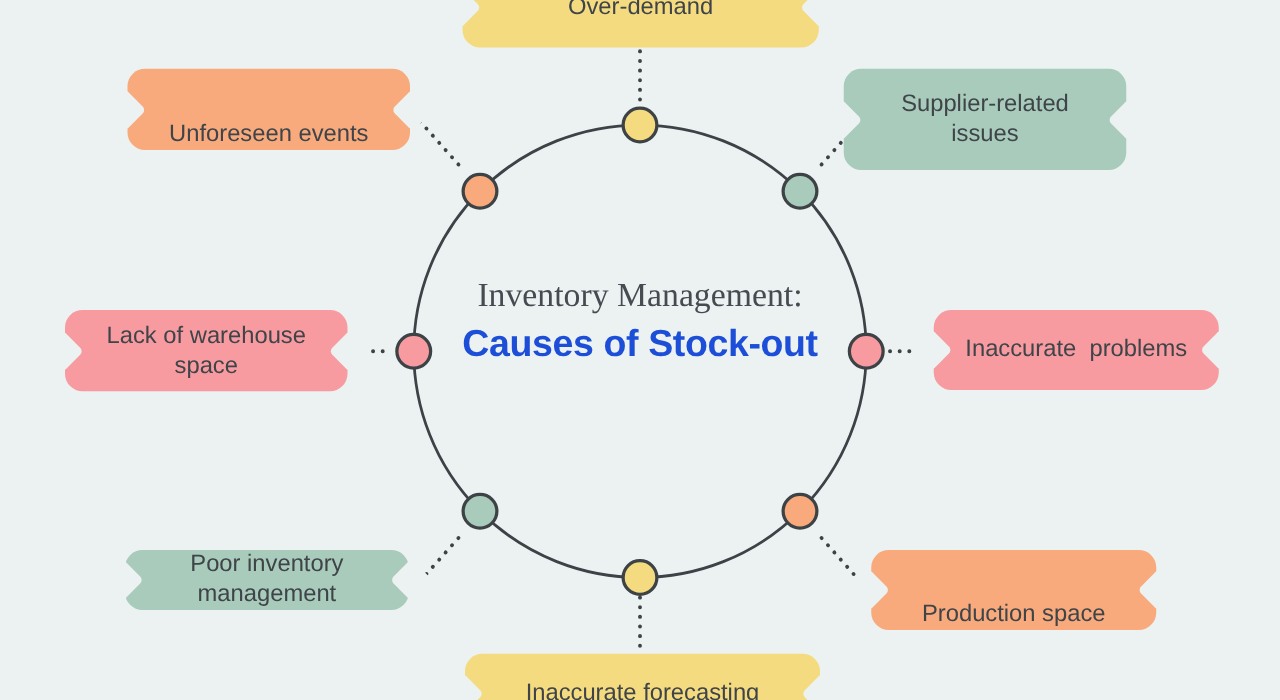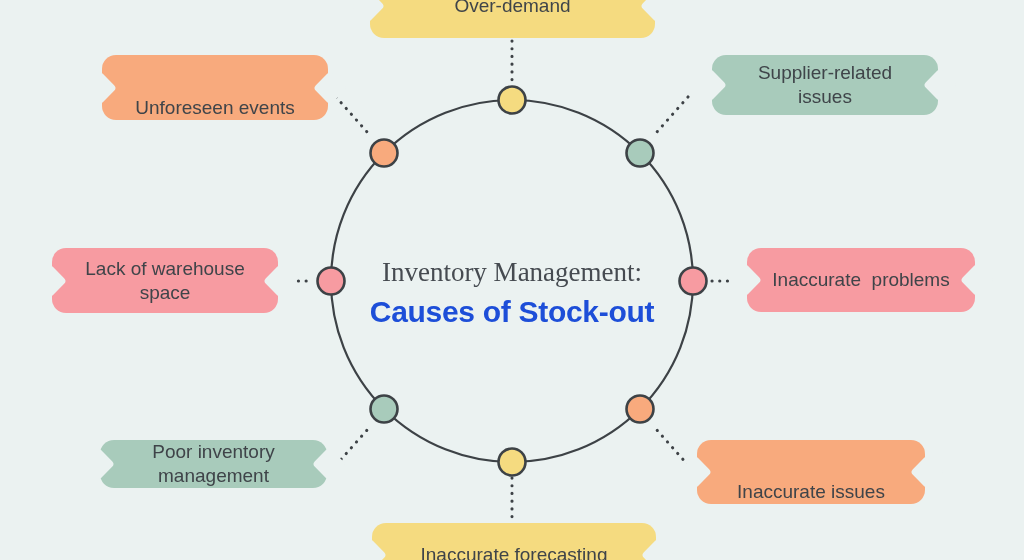--- a/index.html
+++ b/index.html
@@ -32,34 +32,34 @@
   .node::before{left:-14px;}
   .node::after{right:-14px;}
   .node-label{white-space:pre-wrap;padding:0 18px;}
   .c-yellow{background:#f5db80;}
   .c-orange{background:#f8aa7d;align-items:flex-end;}
   .c-green {background:#a8cbbb;}
   .c-pink  {background:#f79ba1;}
 
   .pos-top          {left:370px;top:-26px;width:285px;height:64px;}
   .pos-top-left     {left:102px;top:55px;width:226px;height:65px;}
-  .pos-top-right    {left:712px;top:55px;width:226px;height:60px;}
+  .pos-top-right    {left:675px;top:55px;width:226px;height:81px;}
   .pos-left         {left:52px;top:248px;width:226px;height:65px;justify-content:flex-end;}
   .pos-right        {left:747px;top:248px;width:228px;height:64px;}
   .pos-bottom-left  {left:100px;top:440px;width:227px;height:48px;}
   .pos-bottom-right {left:697px;top:440px;width:228px;height:64px;}
   .pos-bottom       {left:372px;top:523px;width:284px;height:64px;}
 
   
   .hub-title{
     position:absolute;left:312px;top:221px;width:400px;text-align:center;
   }
   .hub-title .prefix{
     font-family:"Liberation Serif", serif;
-    font-size:27px;color:#464b51;display:block;margin-bottom:6px;margin-top:36px;
+    font-size:27px;color:#464b51;display:block;margin-bottom:6px;
   }
   .hub-title .main{
     font-family:"Liberation Sans", sans-serif;font-weight:bold;
     font-size:30px;line-height:36px;color:#1d4ed8;letter-spacing:-0.3px;
     display:block;
   }
 </style>
 </head>
 <body>
 
@@ -93,21 +93,21 @@
 <div class="node c-yellow pos-top">
   <span class="node-label">Over-demand</span>
 </div>
 <div class="node c-green pos-top-right">
   <span class="node-label">Supplier-related issues</span>
 </div>
 <div class="node c-pink pos-right">
   <span class="node-label">Inaccurate  problems</span>
 </div>
 <div class="node c-orange pos-bottom-right">
-  <span class="node-label">Inaccurate issues</span>
+  <span class="node-label">Production space</span>
 </div>
 <div class="node c-yellow pos-bottom">
   <span class="node-label">Inaccurate forecasting</span>
 </div>
 <div class="node c-green pos-bottom-left">
   <span class="node-label">Poor inventory management</span>
 </div>
 <div class="node c-pink pos-left">
   <span class="node-label">Lack of warehouse space</span>
 </div>

